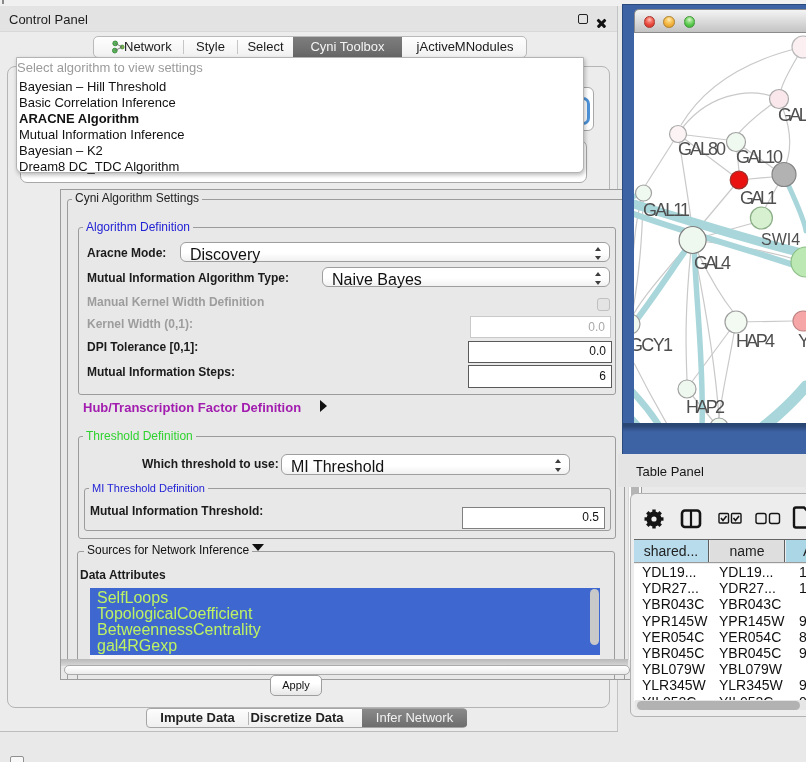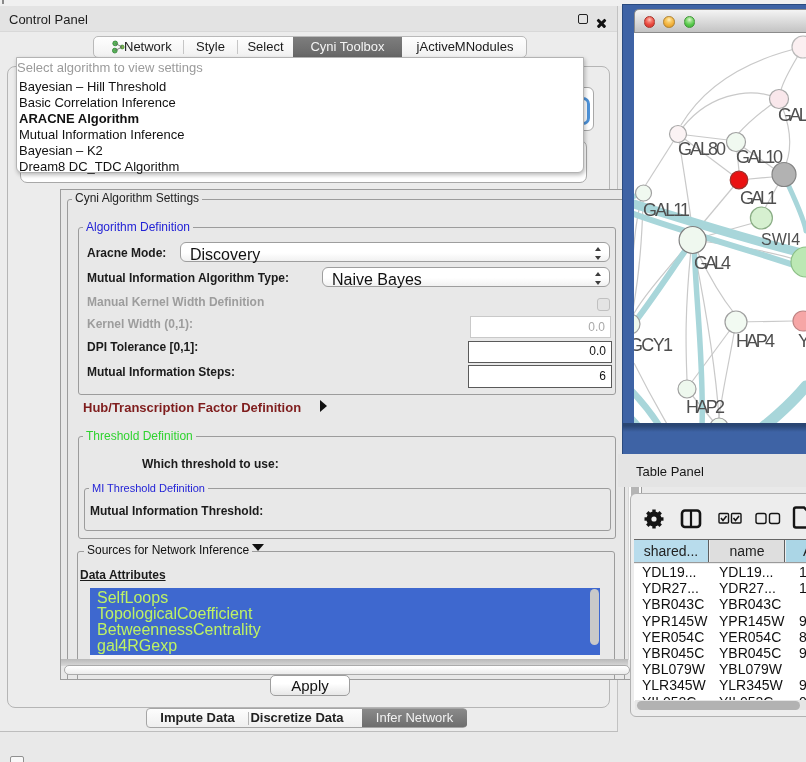--- a/index.html
+++ b/index.html
@@ -52,22 +52,22 @@
   font-size:16px;color:#111;}
 .arr{position:absolute;right:8px;top:3.5px;width:6.4px;height:13px;}
 .arr::before{content:"";position:absolute;left:0;top:0;width:0;height:0;
   border-left:3.2px solid transparent;border-right:3.2px solid transparent;border-bottom:4px solid #3d3d3d;}
 .arr::after{content:"";position:absolute;left:0;bottom:0;width:0;height:0;
   border-left:3.2px solid transparent;border-right:3.2px solid transparent;border-top:4px solid #3d3d3d;}
 
 #bluelist{left:29px;top:398px;width:510px;height:67px;background:#3e68cf;color:#bef264;font-size:16px;}
 #bluelist div{left:7px;height:16px;line-height:15px;}
 
-#applybtn{left:270px;top:669px;width:80px;height:21px;border:1px solid #9e9e9e;border-radius:5px;
-  background:linear-gradient(#ffffff 40%,#e7e7e7);font-size:15px;color:#111;text-align:center;line-height:19px;}
+#applybtn{left:270px;top:669px;width:52px;height:21px;border:1px solid #9e9e9e;border-radius:5px;
+  background:linear-gradient(#ffffff 40%,#e7e7e7);font-size:11px;color:#111;text-align:center;line-height:19px;}
 
 #bottabs{left:146px;top:702px;width:321px;height:20px;border:1px solid #a5a5a5;border-radius:4px;
   background:linear-gradient(#fdfdfd,#efefef);font-size:13px;font-weight:bold;color:#222;}
 #bottabs .seg{top:0;height:18px;line-height:18px;text-align:center;}
 #botSel{left:215px;width:105px;background:linear-gradient(#8a8a8a,#6e6e6e);color:#f2f2f2;font-weight:normal;border-radius:0 3px 3px 0;}
 
 #netframe{left:622px;top:4px;width:184px;height:450px;background:#3e63a5;border-top:1px solid #2a4a7e;border-left:1px solid #2a4a7e;}
 #mactitle{left:11px;top:4px;width:173px;height:24px;background:linear-gradient(#f4f4f4,#c3c3c3);
   border:1px solid #8b8b8b;border-right:none;border-radius:5px 0 0 0;}
 .tl{top:6.2px;width:11.6px;height:11.6px;border-radius:50%;}
@@ -152,33 +152,38 @@
         </div>
       <div class="lbl dis txt" style="left:26px;top:105px;">Manual Kernel Width Definition</div>
       <div style="left:536px;top:108px;width:13px;height:13px;background:#e4e4e4;border:1px solid #c0c0c0;border-radius:3px;"></div>
       <div class="lbl dis txt" style="left:26px;top:127px;">Kernel Width (0,1):</div>
       <div class="fld" style="left:409px;top:126px;width:141px;height:22px;border:1px solid #c9c9c9;color:#a9a9a9;line-height:20px;">0.0</div>
       <div class="lbl txt" style="left:26px;top:150px;">DPI Tolerance [0,1]:</div>
       <div class="fld" style="left:407px;top:151px;width:144px;height:22px;border:1.5px solid #5a5a5a;line-height:19px;">0.0</div>
       <div class="lbl txt" style="left:26px;top:175px;">Mutual Information Steps:</div>
       <div class="fld" style="left:407px;top:175px;width:144px;height:23px;border:1.5px solid #5a5a5a;line-height:20px;">6</div>
 
-      <div class="txt" style="left:22px;top:210px;font-size:13px;font-weight:bold;color:#7f1d1d;">Hub/Transcription Factor Definition</div>
+      <div class="txt" style="left:22px;top:210px;font-size:13px;font-weight:bold;color:#a21caf;">Hub/Transcription Factor Definition</div>
       <div style="left:259px;top:210px;width:0;height:0;border-left:7px solid #111;border-top:6px solid transparent;border-bottom:6px solid transparent;"></div>
 
       <div class="grp" style="left:17px;top:246px;width:538px;height:103px;"></div>
       <div class="glabel grlab txt" style="left:22px;top:240px;">Threshold Definition</div>
       <div class="lbl txt" style="left:81px;top:267px;">Which threshold to use:</div>
+      <div class="combo" style="left:220px;top:264px;width:289px;height:21px;">
+          <span style="position:absolute;left:9px;top:3px;">MI Threshold</span>
+          <span class="arr"></span>
+        </div>
       <div class="grp" style="left:23px;top:298px;width:527px;height:43px;"></div>
       <div class="glabel blab txt" style="left:28px;top:292px;font-size:11px;">MI Threshold Definition</div>
       <div class="lbl txt" style="left:29px;top:314px;">Mutual Information Threshold:</div>
+      <div class="fld" style="left:401px;top:317px;width:143px;height:22px;border:1.5px solid #808080;line-height:19px;">0.5</div>
 
       <div class="grp" style="left:16px;top:361px;width:538px;height:200px;"></div>
       <div class="glabel txt" style="left:23px;top:354px;color:#111;">Sources for Network Inference <span style="display:inline-block;width:0;height:0;border-top:7px solid #111;border-left:6px solid transparent;border-right:6px solid transparent;margin-left:3px;"></span></div>
-      <div class="lbl txt" style="left:19px;top:378px;text-decoration:underline;">Data Attributes</div>
+      <div class="lbl txt" style="left:19px;top:378px;">Data Attributes</div>
       <div id="bluelist">
         <div class="txt" style="top:2px;">SelfLoops</div>
         <div class="txt" style="top:18px;">TopologicalCoefficient</div>
         <div class="txt" style="top:34px;">BetweennessCentrality</div>
         <div class="txt" style="top:50px;">gal4RGexp</div>
         <div style="left:500px;top:1px;width:9px;height:56px;background:#c9c9c9;border-radius:4.5px;"></div>
       </div>
       <div style="left:29px;top:465px;width:510px;height:4px;background:#f4f4f4;"></div>
       <div id="vsb">
           <div id="vsbthumb"></div>

